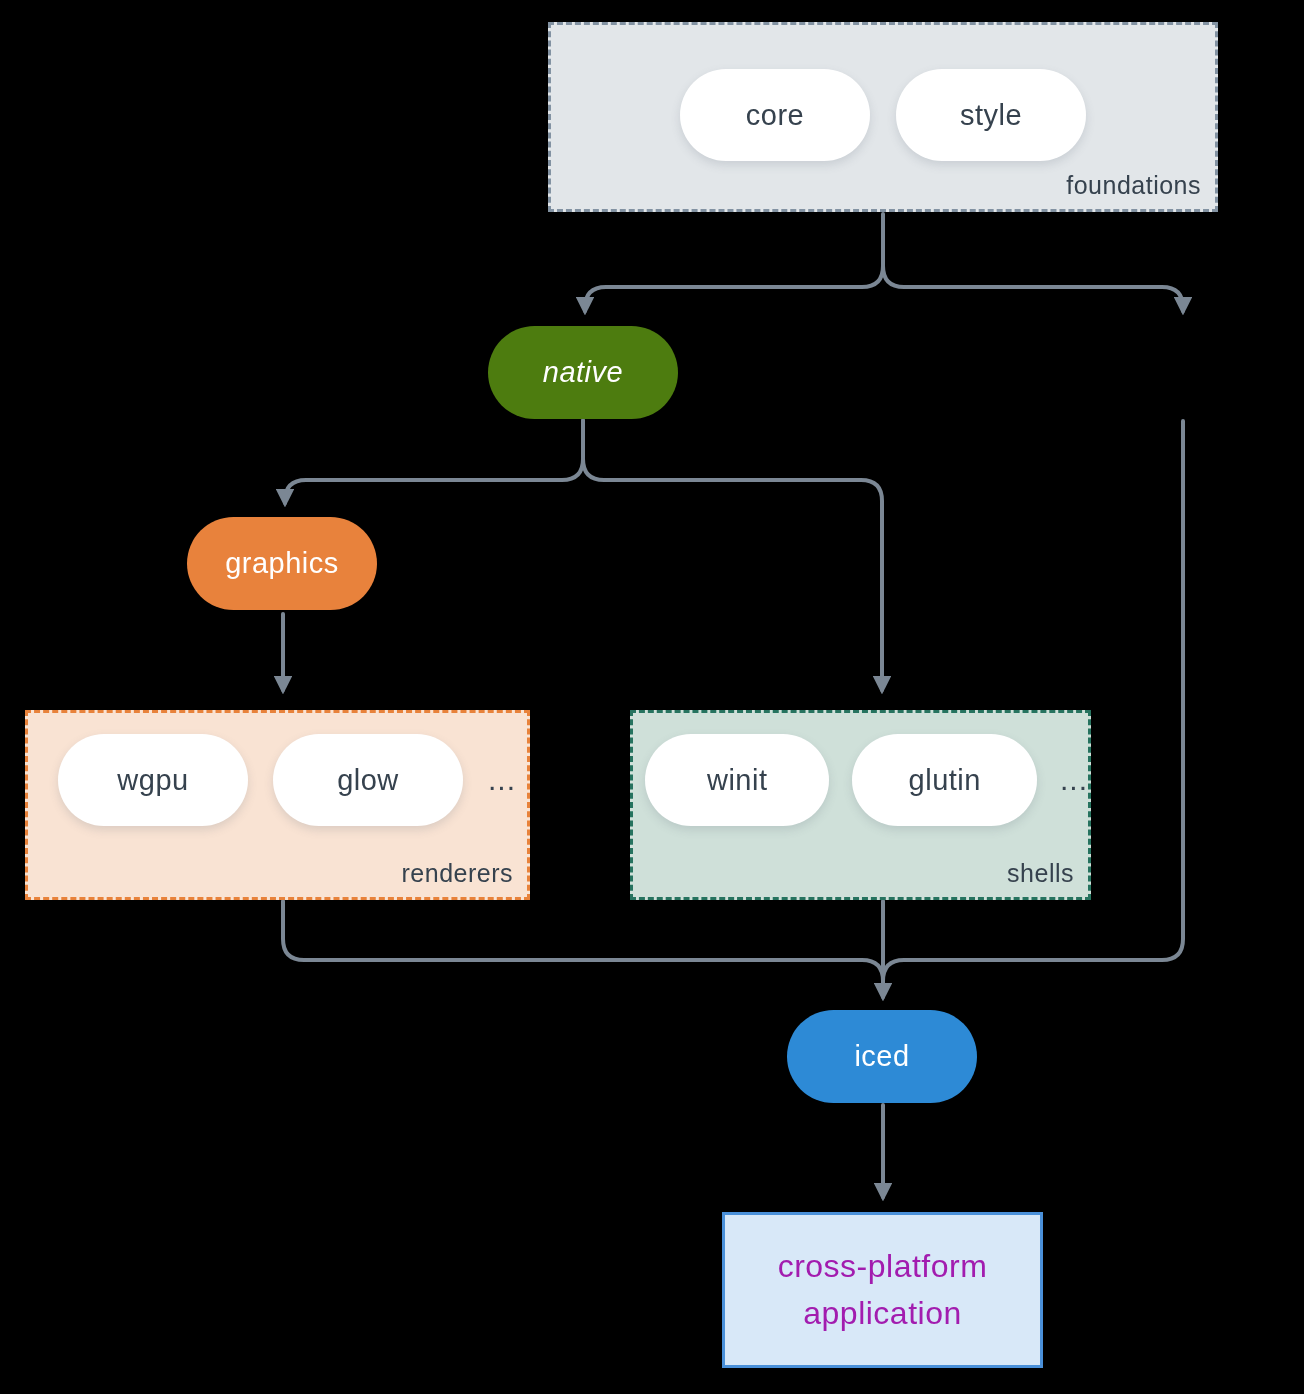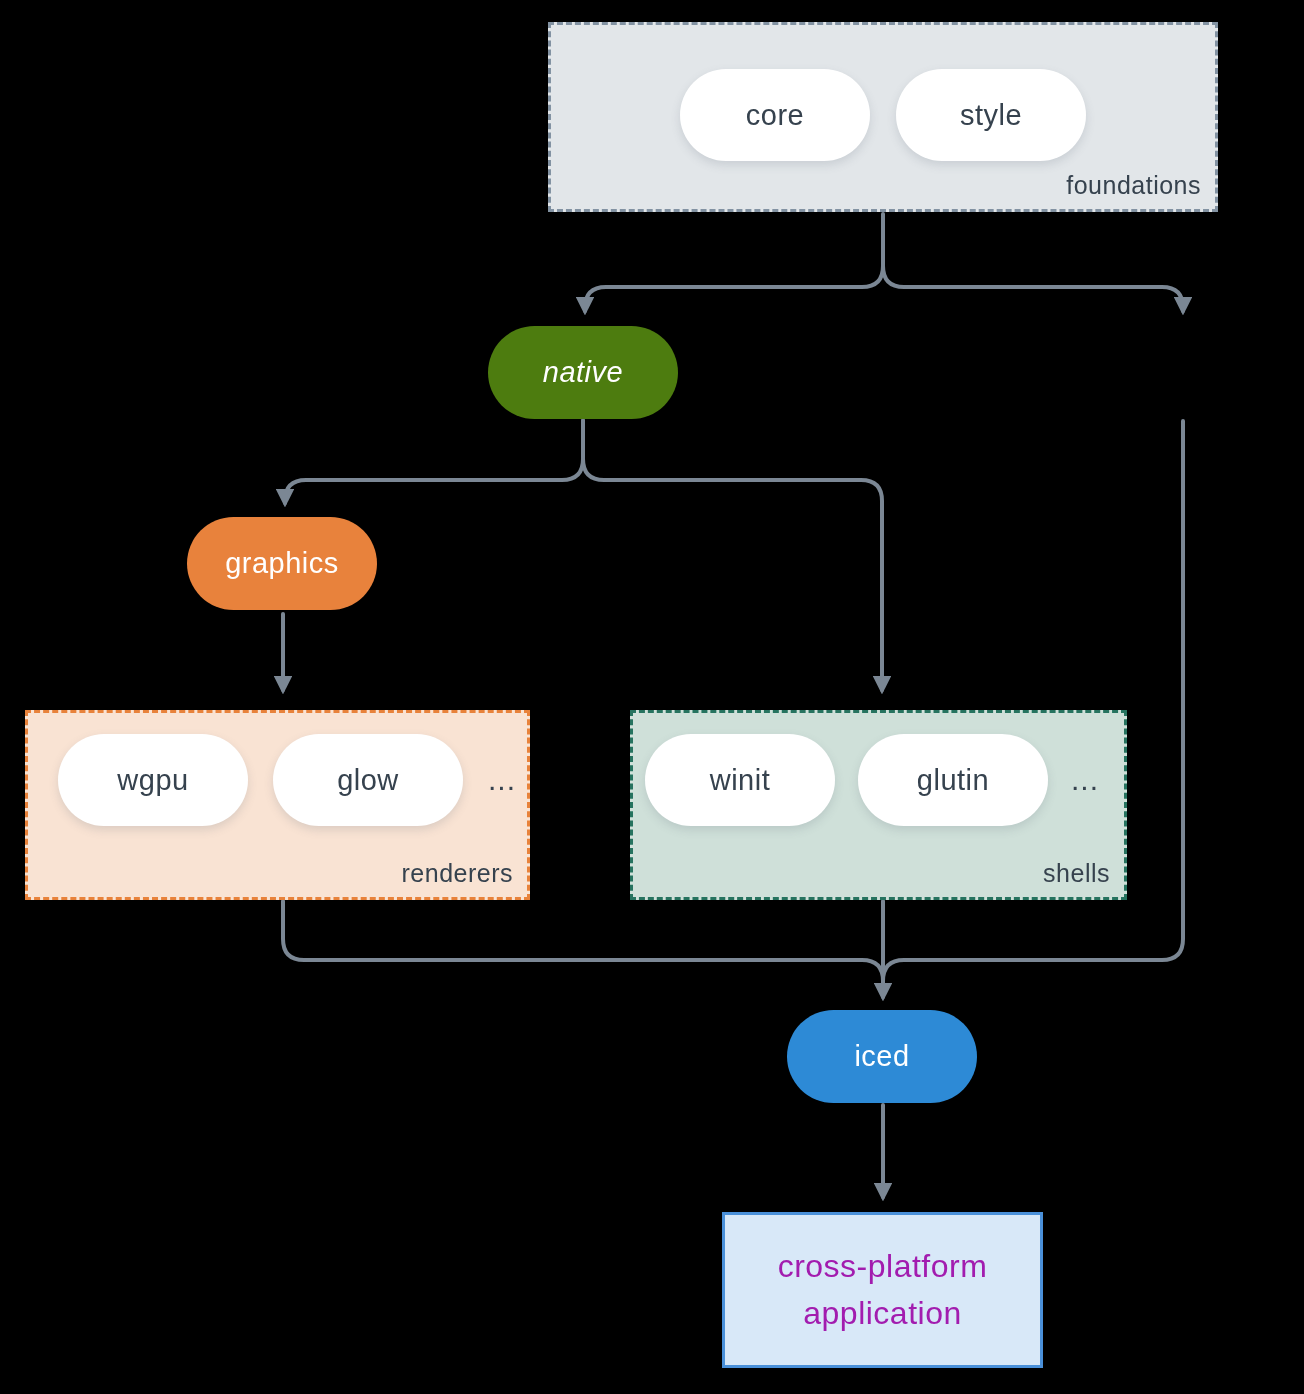--- a/index.html
+++ b/index.html
@@ -15,21 +15,21 @@
     left:548px;top:22px;width:670px;height:190px;
     background:#e2e6e9;border:3px dashed #8292a2;
     justify-content:center;gap:26px;padding-top:44px;
   }
   .group-renderers{
     left:25px;top:710px;width:505px;height:190px;
     background:#f9e3d3;border:3px dashed #e8823a;
     justify-content:flex-start;gap:25px;padding:21px 0 0 30px;
   }
   .group-shells{
-    left:630px;top:710px;width:497px;height:190px;
+    left:630px;top:710px;width:461px;height:190px;
     background:#cfe0d9;border:3px dashed #26735f;
     justify-content:flex-start;gap:23px;padding:21px 0 0 12px;
   }
   .group-label{
     position:absolute;right:14px;bottom:9px;
     font-size:25px;color:#36424e;letter-spacing:.5px;
   }
 
   
   .pill{

